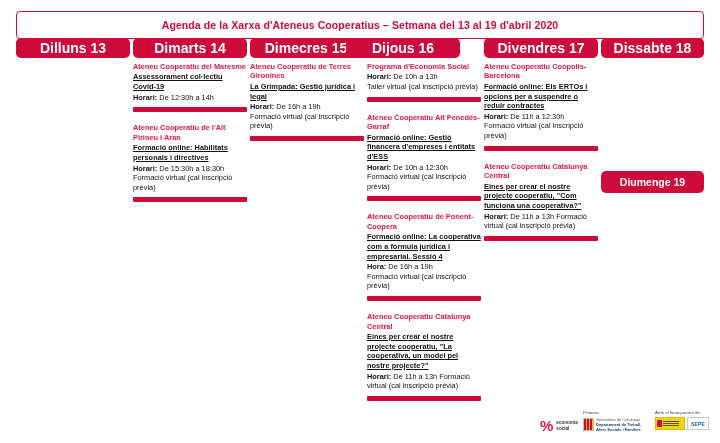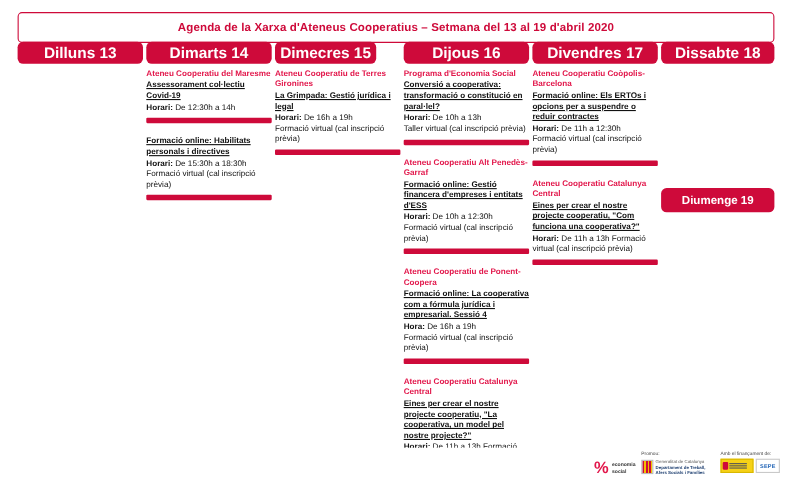--- a/index.html
+++ b/index.html
@@ -30,22 +30,22 @@
     position:absolute;top:0;height:20px;
     background:#CE0A3A;border-radius:5px;
     display:flex;align-items:center;justify-content:center;
     box-sizing:border-box;
   }
   .chip span{
     color:#ffffff;font-size:14px;font-weight:bold;white-space:nowrap;
   }
   .chip.c0{left:16px;width:114px;}
   .chip.c1{left:133px;width:114px;}
-  .chip.c2{left:250px;width:92px;}
-  .chip.c3{left:367px;width:114px;}
+  .chip.c2{left:250px;width:112px;}
+  .chip.c3{left:346px;width:114px;}
   .chip.c4{left:484px;width:114px;}
   .chip.c5{left:601px;width:103px;}
 
   
   .chip-sunday{
     position:absolute;left:601px;top:171px;width:103px;height:22px;
     background:#CE0A3A;border-radius:5px;
     display:flex;align-items:center;justify-content:center;
   }
   .chip-sunday span{color:#fff;font-size:10.5px;font-weight:bold;}
@@ -149,39 +149,39 @@
   <div class="columns">
     <div class="col c0"></div>
     <div class="col c1">
         <div class="event">
           <div class="ev-org">Ateneu Cooperatiu del Maresme</div>
           <div class="ev-title">Assessorament col·lectiu Covid-19</div>
           <div class="ev-meta"><b>Horari:</b><span> De 12:30h a 14h</span></div>
           <div class="ev-bar"></div>
         </div>
         <div class="event">
+          <div class="ev-org">Ateneu Cooperatiu de l'Alt Pirineu i Aran</div>
           <div class="ev-title">Formació online: Habilitats personals i directives</div>
           <div class="ev-meta"><b>Horari:</b><span> De 15:30h a 18:30h</span></div>
           <div class="ev-note">Formació virtual (cal inscripció prèvia)</div>
           <div class="ev-bar"></div>
         </div>
       </div>
     <div class="col c2">
         <div class="event">
           <div class="ev-org">Ateneu Cooperatiu de Terres Gironines</div>
           <div class="ev-title">La Grimpada: Gestió jurídica i legal</div>
           <div class="ev-meta"><b>Horari:</b><span> De 16h a 19h</span></div>
           <div class="ev-note">Formació virtual (cal inscripció prèvia)</div>
           <div class="ev-bar"></div>
         </div>
       </div>
     <div class="col c3">
         <div class="event">
           <div class="ev-org">Programa d'Economia Social</div>
-          <div class="ev-title">Conversió a cooperativa: transformació o constitució en paral·lel?</div>
           <div class="ev-meta"><b>Horari:</b><span> De 10h a 13h</span></div>
           <div class="ev-note">Taller virtual (cal inscripció prèvia)</div>
           <div class="ev-bar"></div>
         </div>
         <div class="event">
           <div class="ev-org">Ateneu Cooperatiu Alt Penedès-Garraf</div>
           <div class="ev-title">Formació online: Gestió financera d'empreses i entitats d'ESS</div>
           <div class="ev-meta"><b>Horari:</b><span> De 10h a 12:30h</span></div>
           <div class="ev-note">Formació virtual (cal inscripció prèvia)</div>
           <div class="ev-bar"></div>

